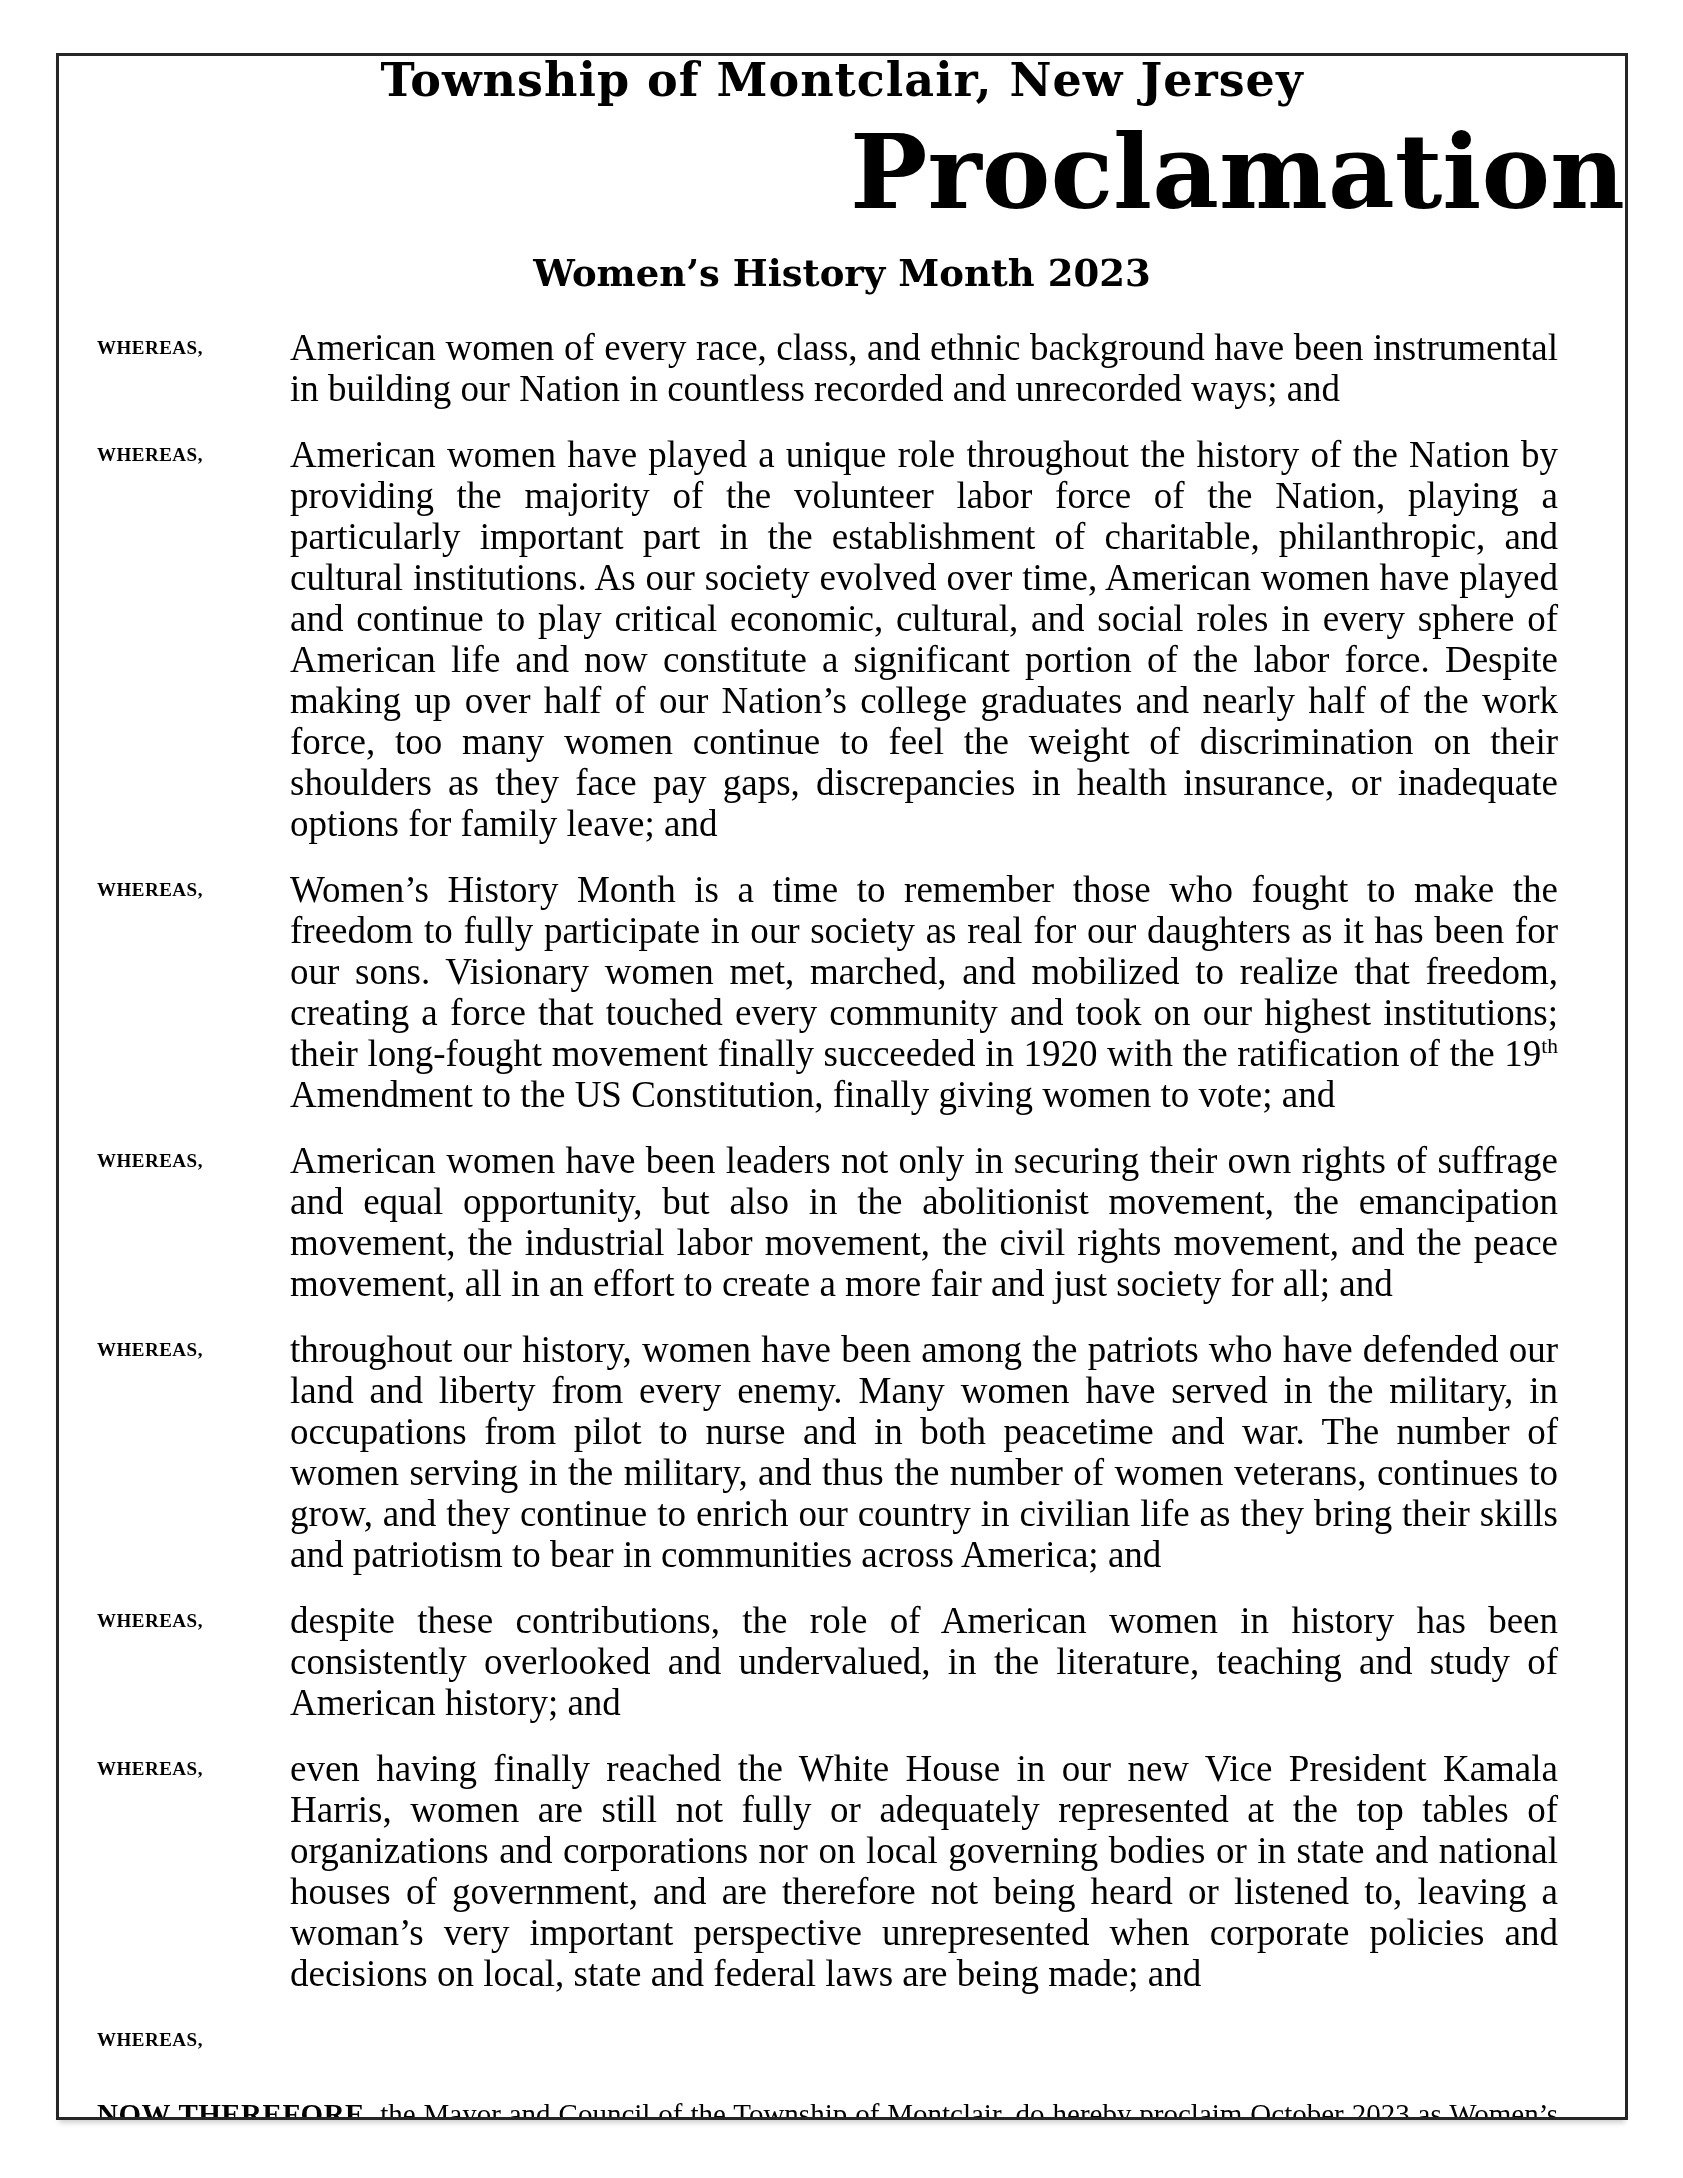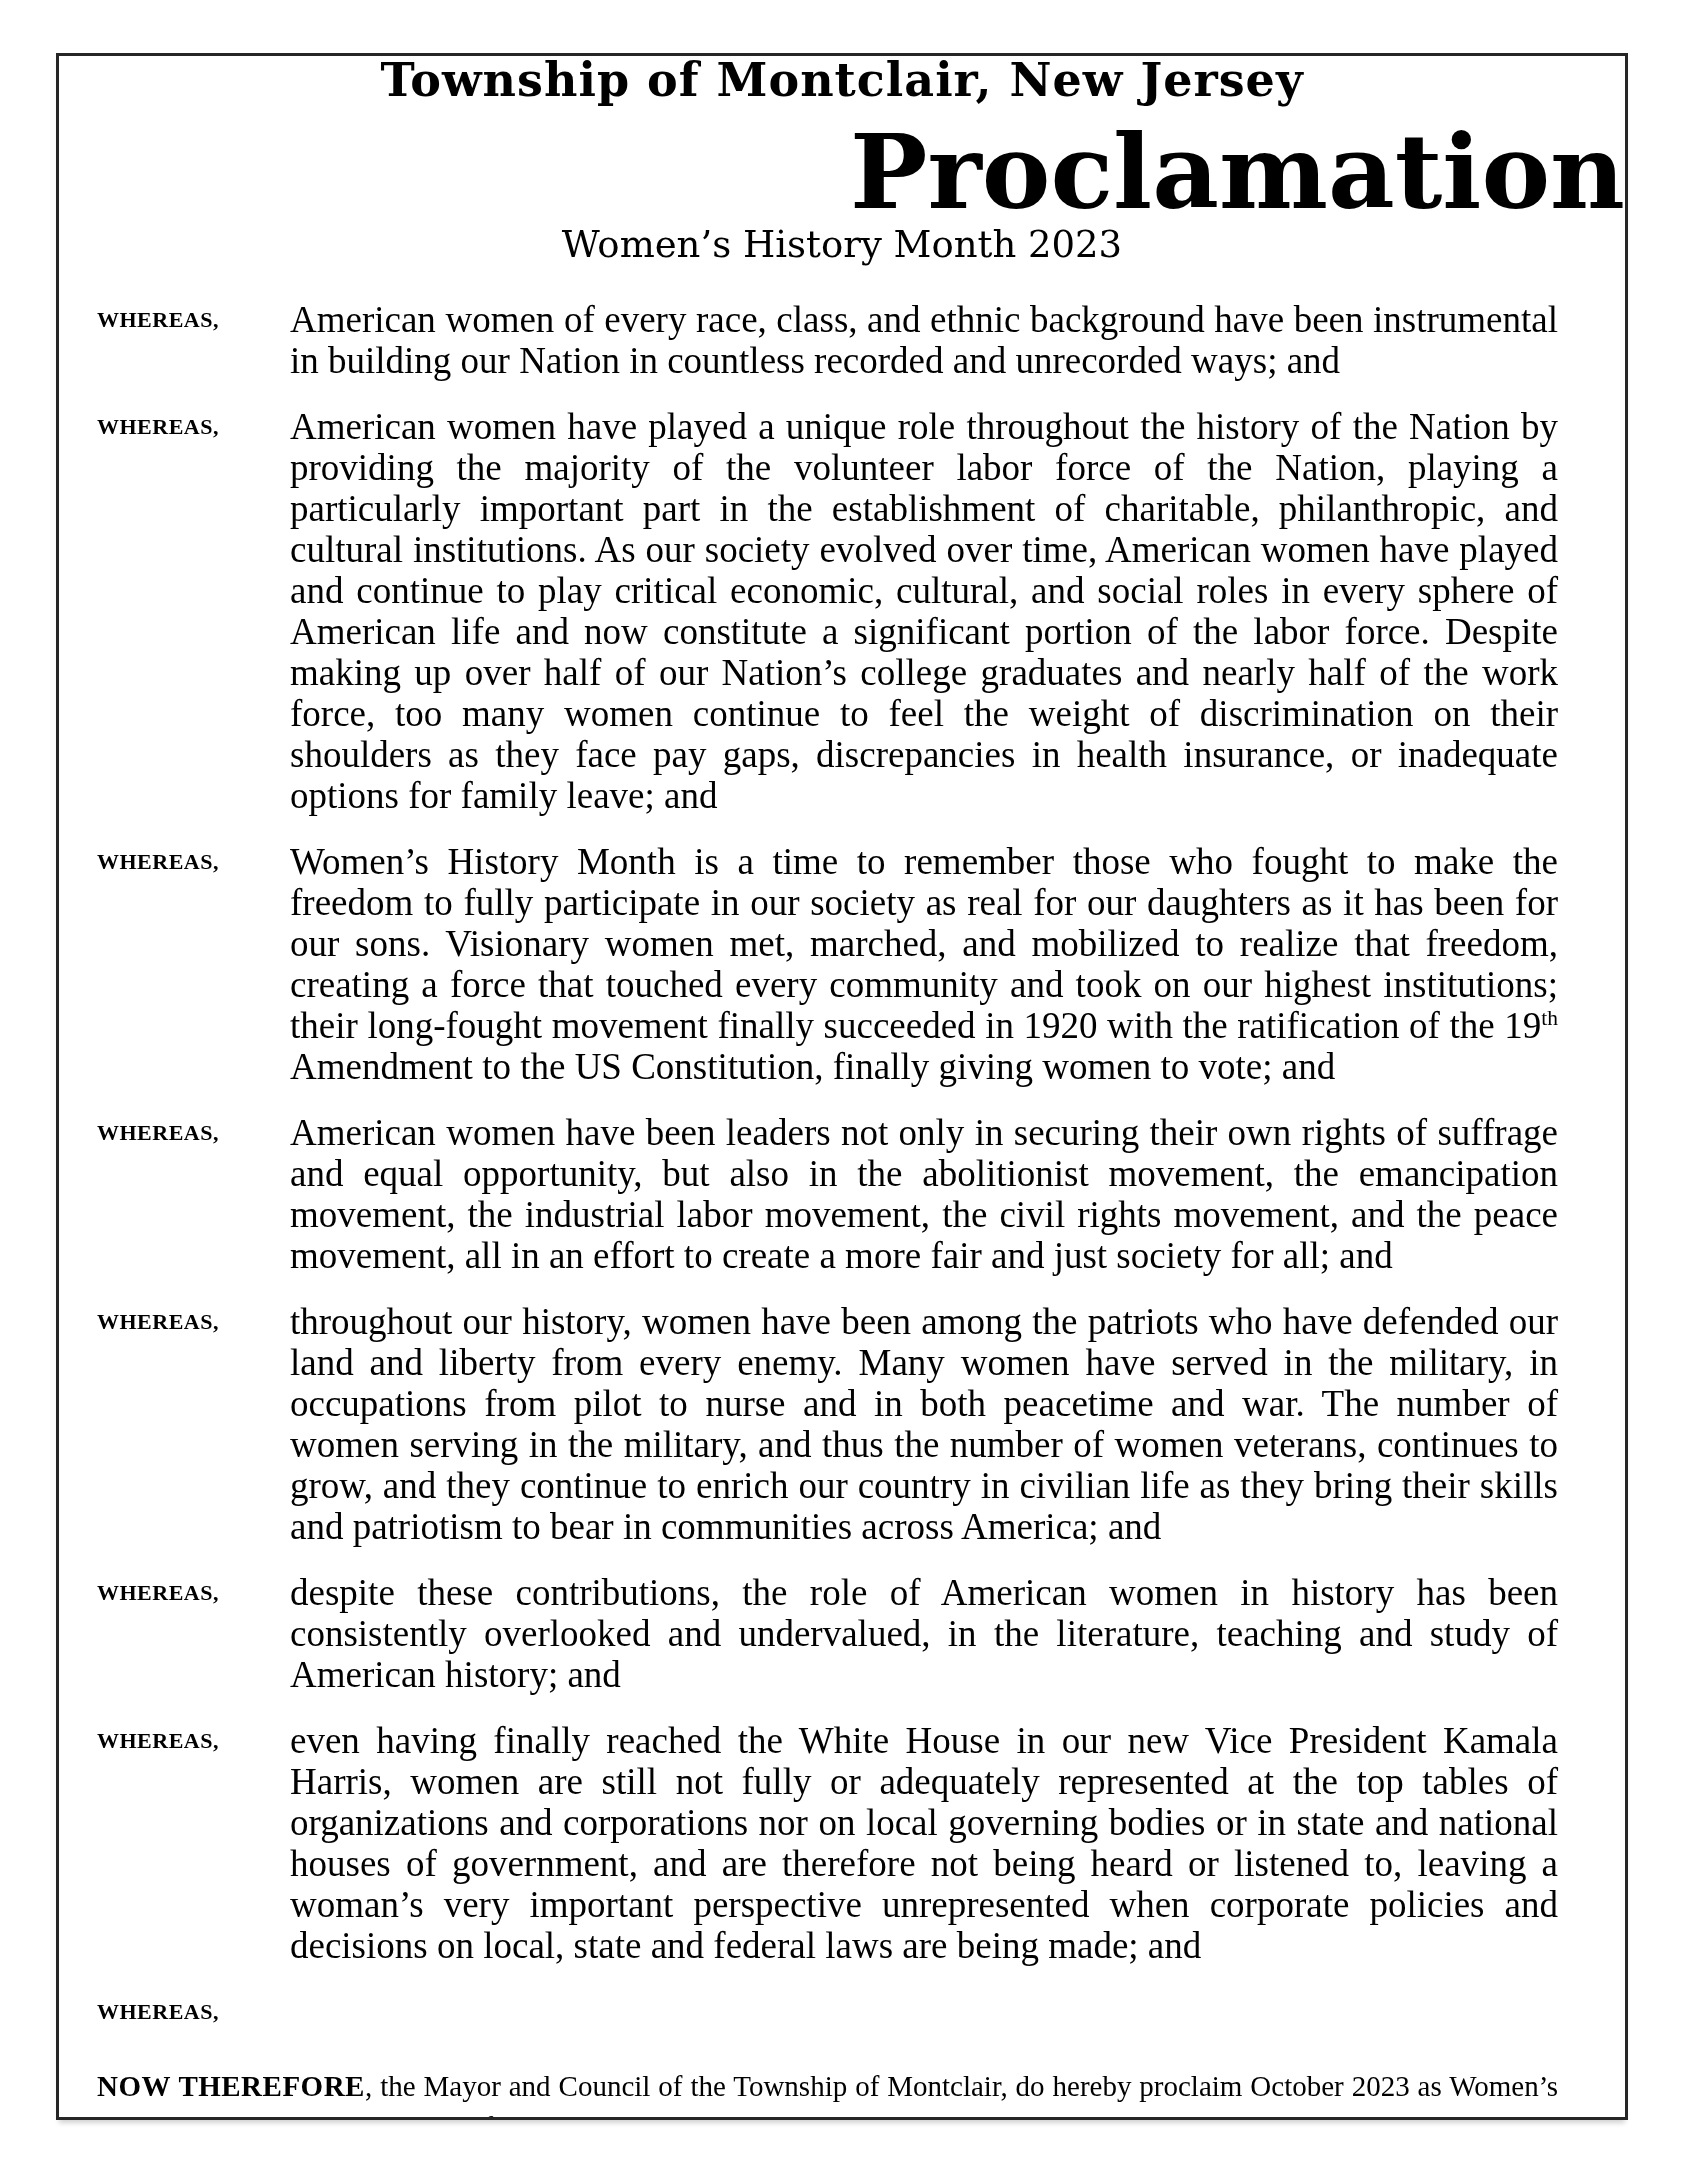--- a/index.html
+++ b/index.html
@@ -35,36 +35,36 @@
     font-family: "DejaVu Serif", serif;
     font-weight: bold;
     font-size: 103px;
     line-height: 1.05;
     letter-spacing: 0px;
     margin-top: 14px;
     text-align: right;
   }
   .doc-subtitle {
     font-family: "DejaVu Serif", serif;
-    font-weight: normal;
+    font-weight: bold;
     font-size: 37px;
     line-height: 1.05;
-    margin-top: 0;
+    margin-top: 28px;
   }
   .doc-body {
     padding: 34px 67px 0 38px;
   }
   .clause {
     display: grid;
     grid-template-columns: 193px 1fr;
     margin-bottom: 25px;
   }
   .clause-label {
     font-weight: bold;
-    font-size: 22px;
+    font-size: 19px;
     line-height: 41px;
     letter-spacing: 0.5px;
   }
   .clause-text {
     font-size: 37px;
     line-height: 41px;
     text-align: justify;
   }
   .clause-text sup {
     font-size: 0.58em;

